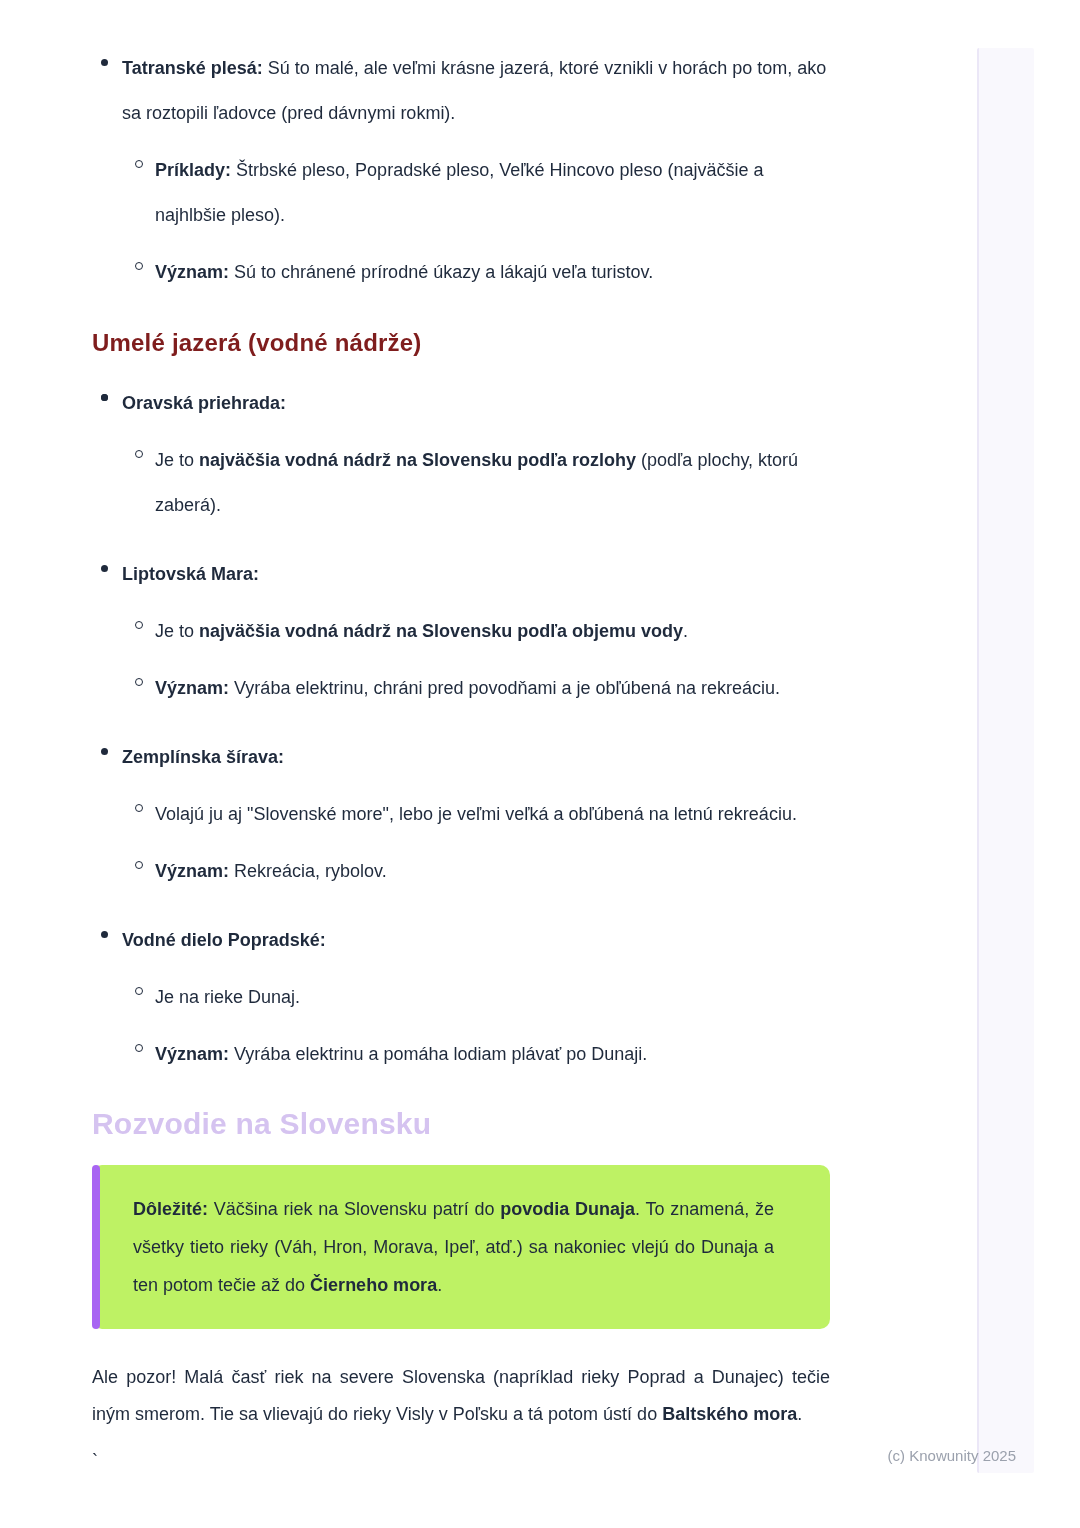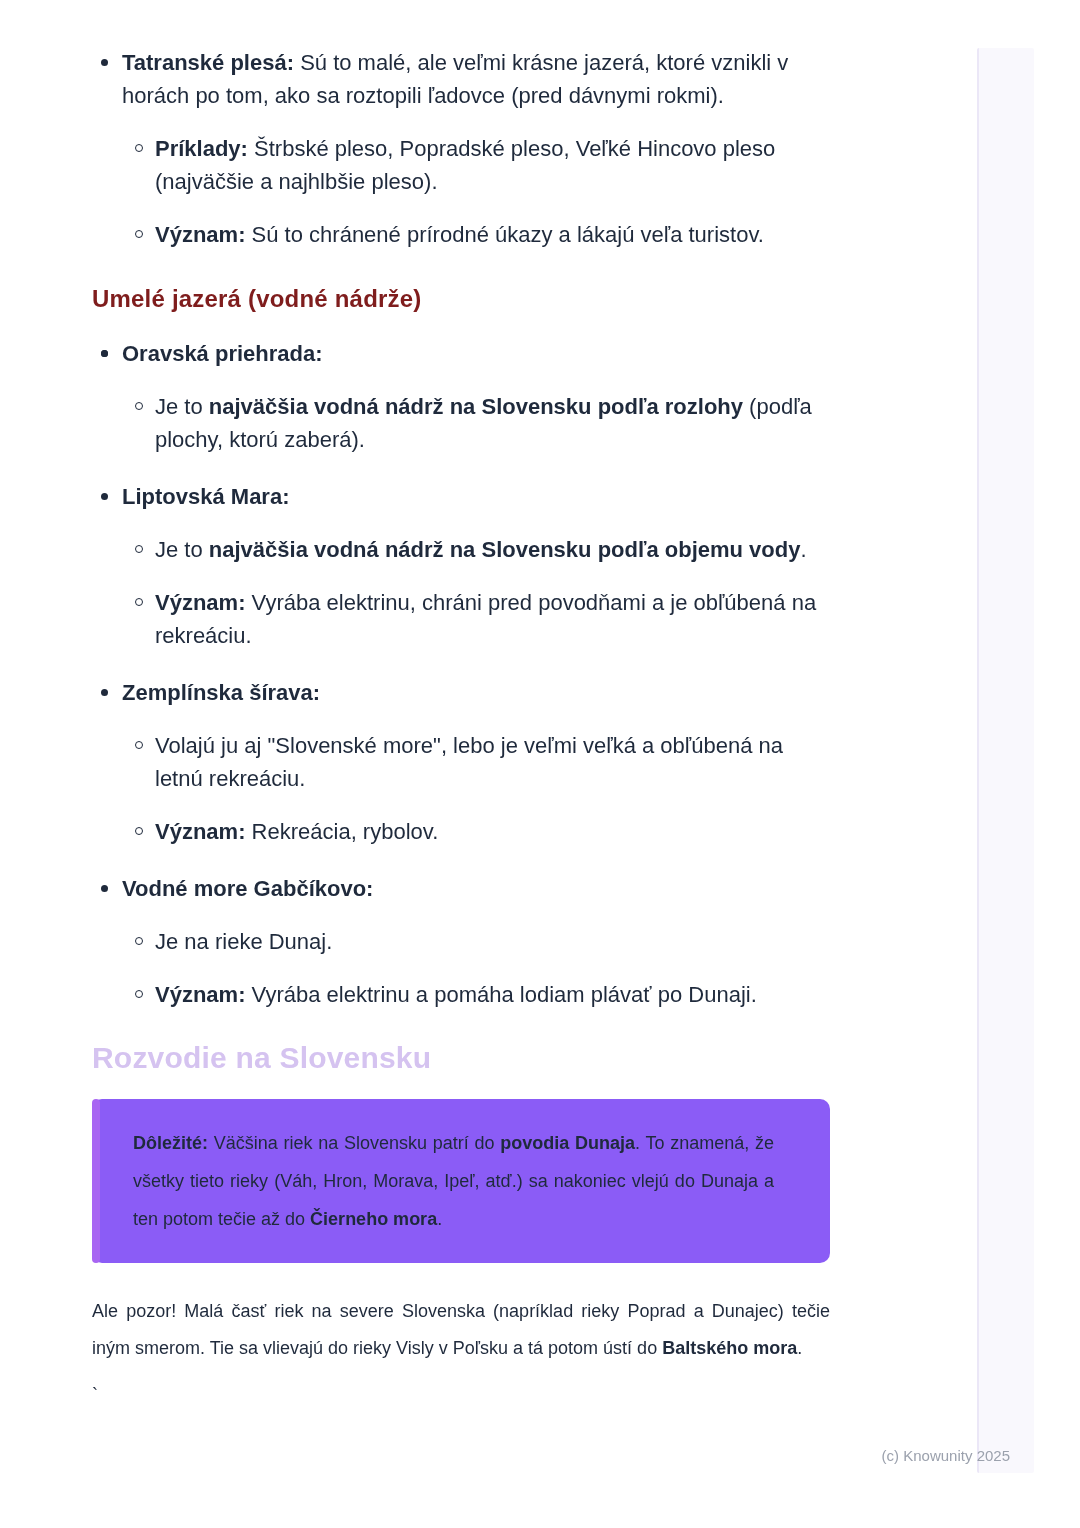--- a/index.html
+++ b/index.html
@@ -11,36 +11,36 @@
     position:relative;
     overflow:hidden;
   }
   .side-panel{
     position:absolute;left:977px;top:48px;width:55px;height:1425px;
     background:#f9f8fd;border-left:2px solid #ebe7f7;border-radius:2px;
     z-index:0;
   }
   .content{position:absolute;left:92px;top:46px;width:738px;z-index:1;}
   .doc-list{display:block;}
-  .li{position:relative;font-size:22px;line-height:33px;}
+  .li{position:relative;font-size:18px;line-height:45px;}
   .li.l1{padding-left:30px;margin-top:24px;}
-  .li.l2{padding-left:63px;margin-top:20px;}
+  .li.l2{padding-left:63px;margin-top:12px;}
   .doc-list > .li:first-child{margin-top:0;}
   .marker{display:block;}
   .m1{position:absolute;left:9px;top:13px;width:7px;height:7px;border-radius:50%;background:#1f2a3c;}
   .m2{position:absolute;left:43px;top:12px;width:6px;height:6px;border:1.6px solid #1f2a3c;border-radius:50%;box-sizing:content-box;background:transparent;}
   .bold{font-weight:700;}
   .h2{font-size:24px;font-weight:700;color:#7f1d1d;margin:34px 0 22px;letter-spacing:0.2px;}
   .h1{font-size:30px;font-weight:700;color:#d5c3f0;margin:30px 0 24px;letter-spacing:0.2px;}
-  .callout{position:relative;background:#8b5cf6;border-radius:10px;padding:25px 56px 25px 41px;}
+  .callout{position:relative;background:#bef264;border-radius:10px;padding:25px 56px 25px 41px;}
   .callout-bar{position:absolute;left:0;top:0;bottom:0;width:8px;border-radius:8px;background:#a865f2;}
   .callout-text{margin:0;font-size:18px;line-height:38px;text-align:justify;}
   .para{margin:30px 0 0;font-size:18px;line-height:37px;text-align:justify;}
   .stray{display:block;margin-top:18px;font-size:18px;line-height:20px;}
-  .footer{position:absolute;top:1447px;right:70px;font-size:15px;color:#9ba1ad;z-index:2;}
+  .footer{position:absolute;top:1447px;right:64px;font-size:15px;color:#9ba1ad;z-index:2;}
 </style>
 </head>
 <body>
 
 <div class="side-panel"></div>
 
 <div class="content">
 
   <div class="doc-list">
       <div class="li l1"><span class="marker m1"></span><span><span class="bold">Tatranské plesá:</span><span> Sú to malé, ale veľmi krásne jazerá, ktoré vznikli v horách po tom, ako sa roztopili ľadovce (pred dávnymi rokmi).</span></span></div>
@@ -53,21 +53,21 @@
   <div class="doc-list">
       <div class="li l1"><span class="marker m1"></span></div>
       <div class="li l1"><span class="marker m1"></span><span><span class="bold">Oravská priehrada:</span></span></div>
       <div class="li l2"><span class="marker m2"></span><span><span>Je to </span><span class="bold">najväčšia vodná nádrž na Slovensku podľa rozlohy</span><span> (podľa plochy, ktorú zaberá).</span></span></div>
       <div class="li l1"><span class="marker m1"></span><span><span class="bold">Liptovská Mara:</span></span></div>
       <div class="li l2"><span class="marker m2"></span><span><span>Je to </span><span class="bold">najväčšia vodná nádrž na Slovensku podľa objemu vody</span><span>.</span></span></div>
       <div class="li l2"><span class="marker m2"></span><span><span class="bold">Význam:</span><span> Vyrába elektrinu, chráni pred povodňami a je obľúbená na rekreáciu.</span></span></div>
       <div class="li l1"><span class="marker m1"></span><span><span class="bold">Zemplínska šírava:</span></span></div>
       <div class="li l2"><span class="marker m2"></span><span><span>Volajú ju aj "Slovenské more", lebo je veľmi veľká a obľúbená na letnú rekreáciu.</span></span></div>
       <div class="li l2"><span class="marker m2"></span><span><span class="bold">Význam:</span><span> Rekreácia, rybolov.</span></span></div>
-      <div class="li l1"><span class="marker m1"></span><span><span class="bold">Vodné more Gabčíkovo:</span></span></div>
+      <div class="li l1"><span class="marker m1"></span><span><span class="bold">Vodné dielo Popradské:</span></span></div>
       <div class="li l2"><span class="marker m2"></span><span><span>Je na rieke Dunaj.</span></span></div>
       <div class="li l2"><span class="marker m2"></span><span><span class="bold">Význam:</span><span> Vyrába elektrinu a pomáha lodiam plávať po Dunaji.</span></span></div>
     </div>
 
   <h1 class="h1">Rozvodie na Slovensku</h1>
 
   <div class="callout">
     <div class="callout-bar"></div>
     <p class="callout-text"><span class="bold">Dôležité:</span><span> Väčšina riek na Slovensku patrí do </span><span class="bold">povodia Dunaja</span><span>. To znamená, že všetky tieto rieky (Váh, Hron, Morava, Ipeľ, atď.) sa nakoniec vlejú do Dunaja a ten potom tečie až do </span><span class="bold">Čierneho mora</span><span>.</span></p>
   </div>

